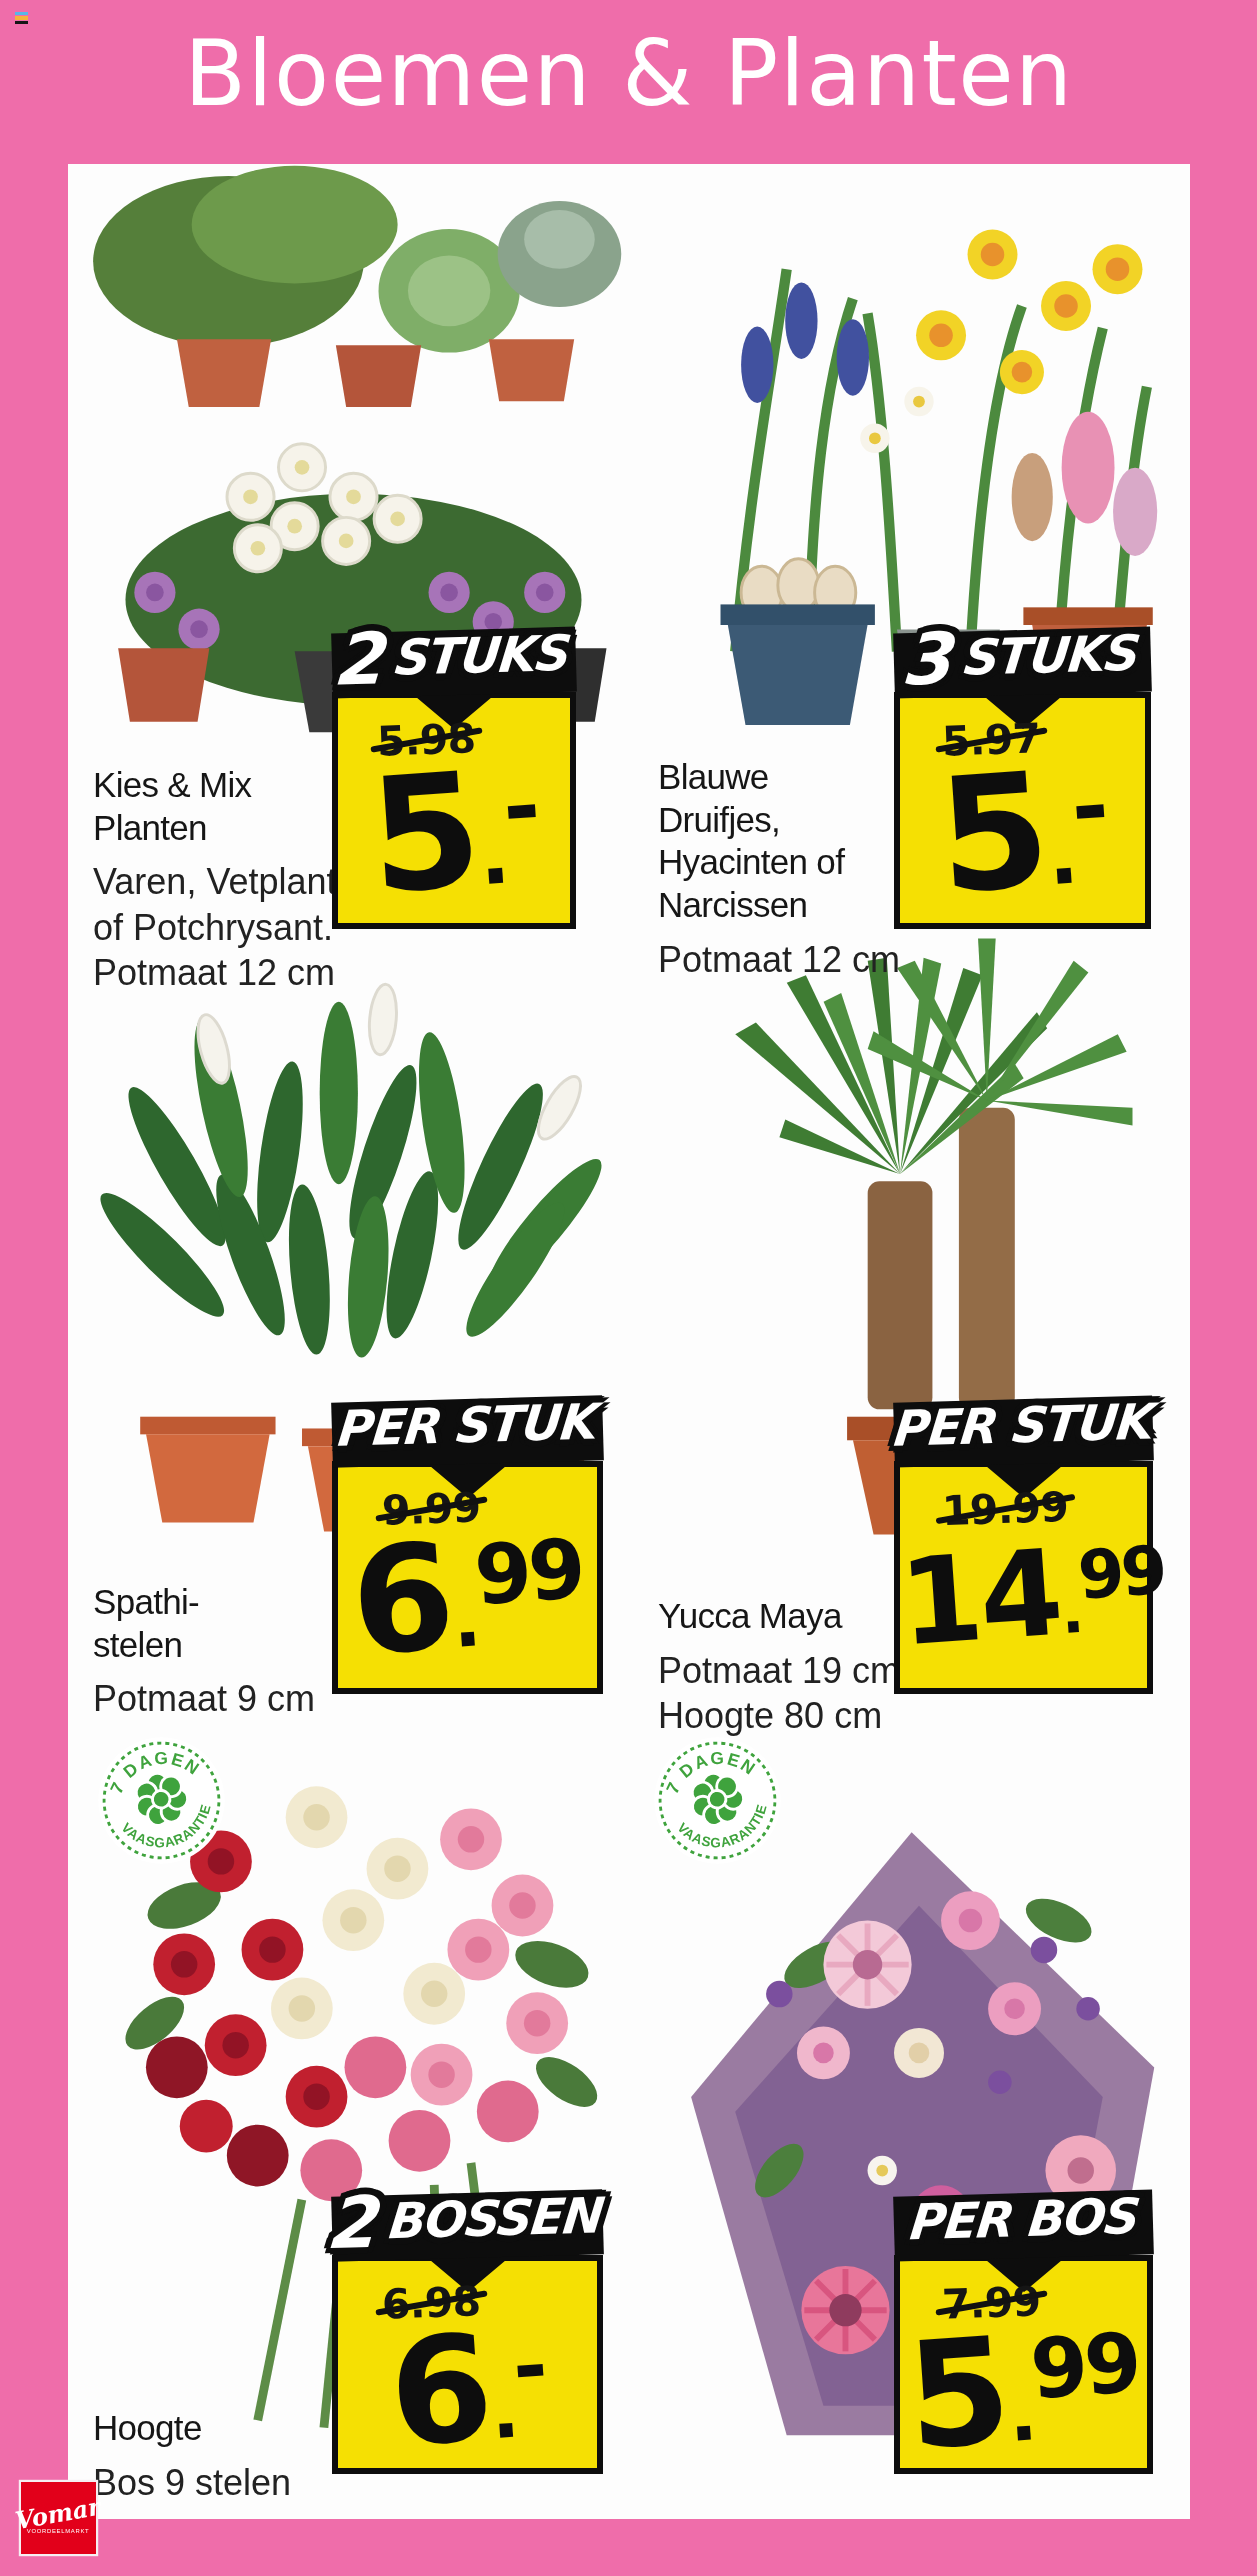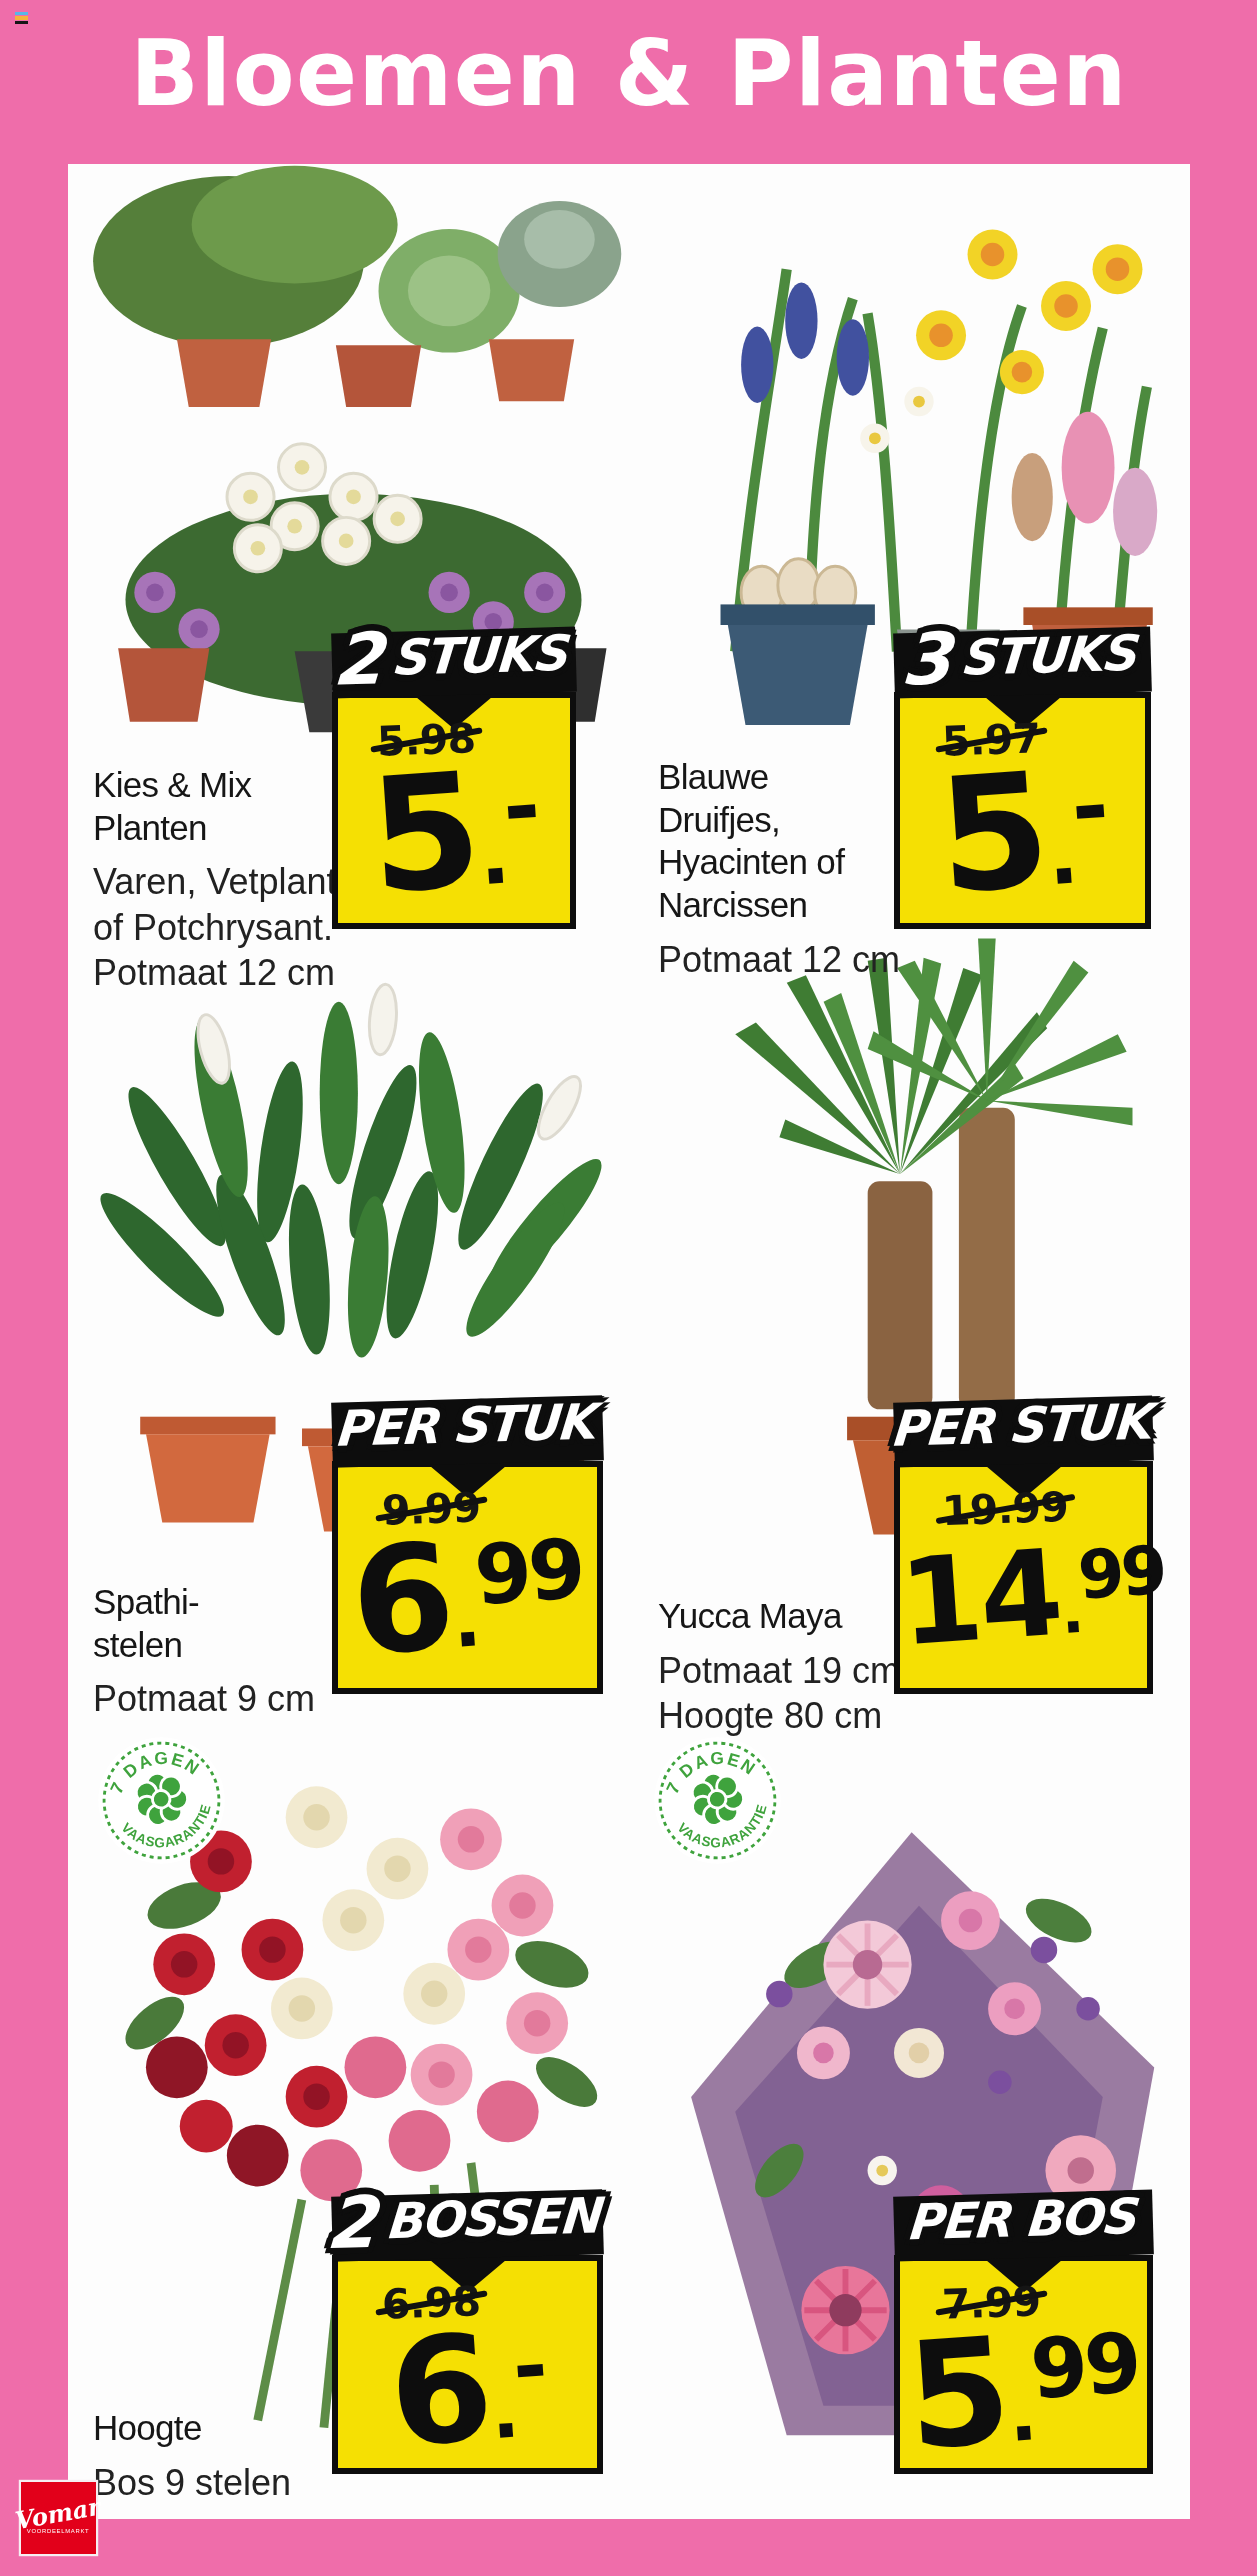--- a/index.html
+++ b/index.html
@@ -2,21 +2,21 @@
 <html style="font-size:11.8px"><head>
 <meta charset="utf-8">
 <style>
   html,body{margin:0;padding:0;background:#888;}
   .page{position:relative;width:1258px;height:2576px;background:#ef6daa;overflow:hidden;
         font-family:"Liberation Sans",sans-serif;color:#151515;}
   .whitebox{position:absolute;left:68px;top:164px;width:1122px;height:2355px;background:#fdfdfd;z-index:0;}
   .regmark{position:absolute;left:14.7px;top:11.8px;width:13.2px;z-index:6;}
   .regmark div{height:3.7px;margin-bottom:0.7px;}
   .page-title{position:absolute;left:0;top:20.6px;width:100%;text-align:center;z-index:2;
-      font-family:"DejaVu Sans","Liberation Sans",sans-serif;font-weight:bold;
+      font-family:"DejaVu Sans","Liberation Sans",sans-serif;font-weight:normal;
       font-size:90px;letter-spacing:1.5px;color:#ffffff;}
   .photo{position:absolute;z-index:1;}
   .badge-wrap{position:absolute;width:129px;height:129px;z-index:3;transform:rotate(-14deg);}
   .tag{position:absolute;z-index:4;}
   .banner{position:relative;background:#0d0d0d;height:65px;display:flex;align-items:center;
       justify-content:center;gap:8.8px;transform:rotate(-1.6deg);z-index:2;}
   .banner span{display:inline-block;color:#fff;font-family:"DejaVu Sans",sans-serif;
       font-weight:bold;font-style:italic;letter-spacing:-1.5px;
       transform:skewX(-8deg) translateY(-5.9px);
       text-shadow:6.6px 0 #0d0d0d,-6.6px 0 #0d0d0d,0 6.6px #0d0d0d,0 -6.6px #0d0d0d,

